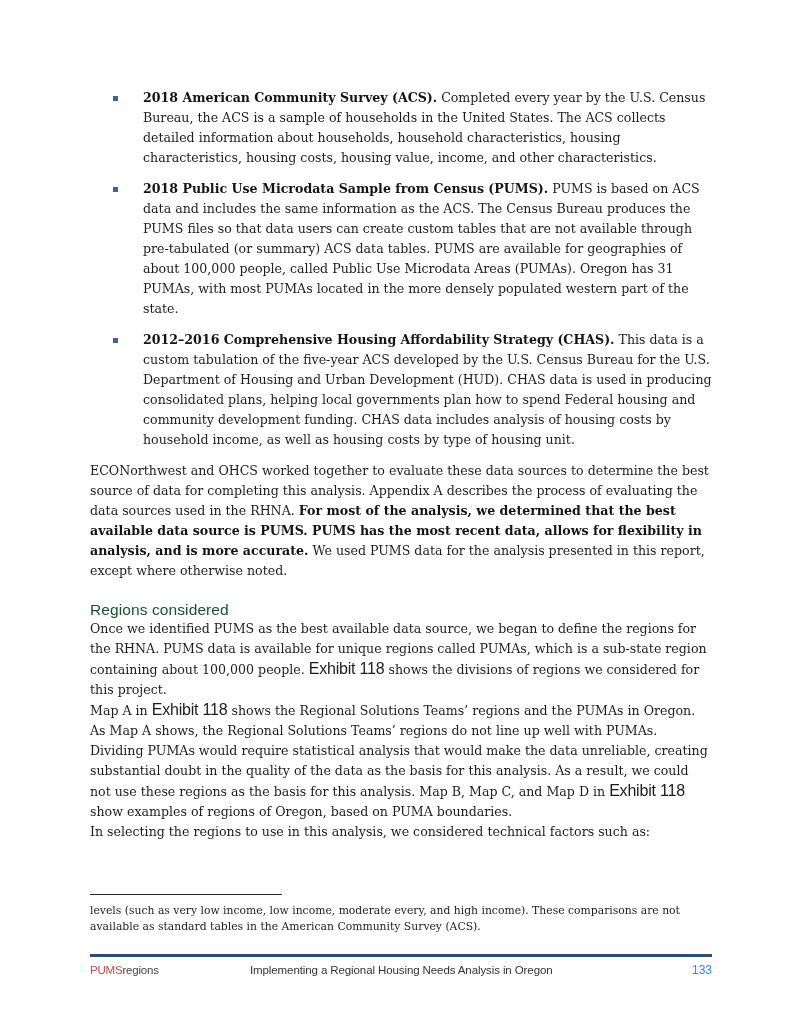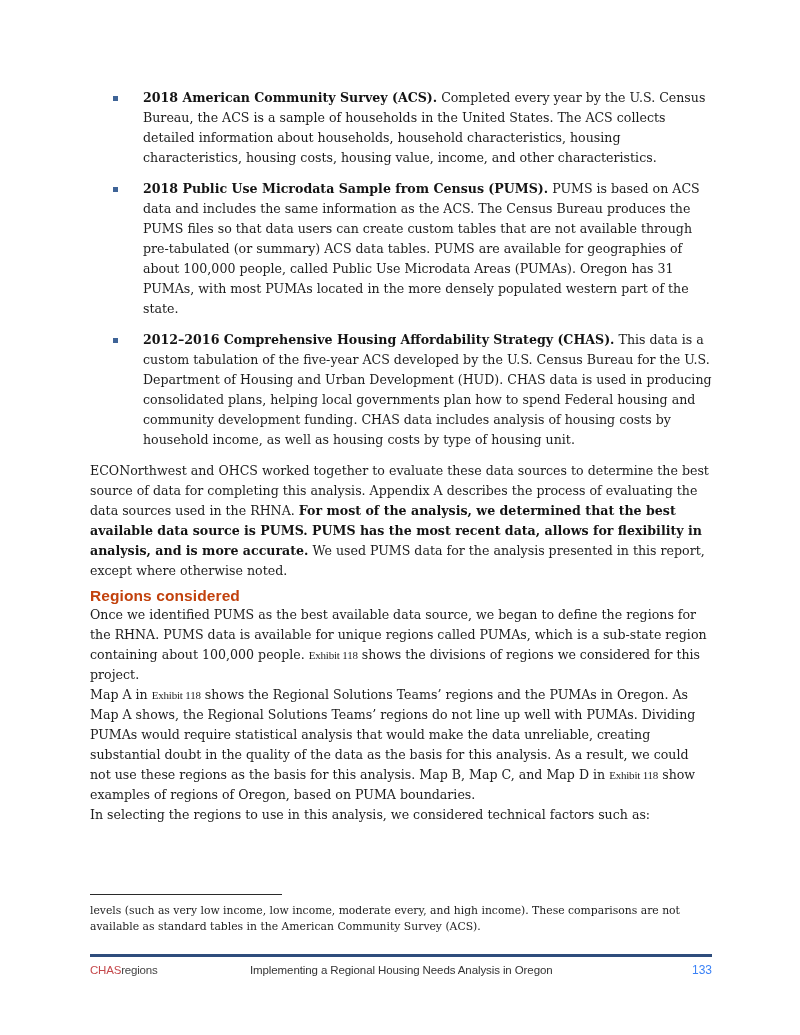--- a/index.html
+++ b/index.html
@@ -32,30 +32,30 @@
     font-size: 12.6px;
     line-height: 20px;
   }
   .bullet-text b { font-weight: bold; color: #141414; }
   .para {
     font-size: 12.6px;
     line-height: 20px;
   }
   .para b { font-weight: bold; color: #141414; }
   .sans-ref {
-    font-family: Liberation Serif, serif;
-    font-size: 11px;
+    font-family: Liberation Sans, sans-serif;
+    font-size: 16px;
     letter-spacing: -0.2px;
   }
   .section-heading {
     font-family: "Liberation Sans", sans-serif;
     font-size: 15.5px;
-    font-weight: bold;
-    color: #c2410c;
-    margin-top: 6px;
+    font-weight: normal;
+    color: #14532d;
+    margin-top: 20px;
     margin-bottom: 0;
     letter-spacing: 0.1px;
   }
   .footnote {
     position: absolute;
     left: 90px; top: 894px;
     width: 622px;
   }
   .footnote-rule {
     width: 192px;
@@ -126,16 +126,16 @@
 </div>
 
 <div class="footnote">
   <div class="footnote-rule"></div>
   <p class="footnote-text">levels (such as very low income, low income, moderate every, and high income). These comparisons are not available as standard tables in the American Community Survey (ACS).</p>
 </div>
 
 <div class="footer-rule"></div>
 
 <div class="footer">
-  <div class="footer-brand"><span class="brand-red">CHAS</span><span class="brand-gray">regions</span></div>
+  <div class="footer-brand"><span class="brand-red">PUMS</span><span class="brand-gray">regions</span></div>
   <div class="footer-title">Implementing a Regional Housing Needs Analysis in Oregon</div>
   <div class="footer-page">133</div>
 </div>
 
 </body></html>

